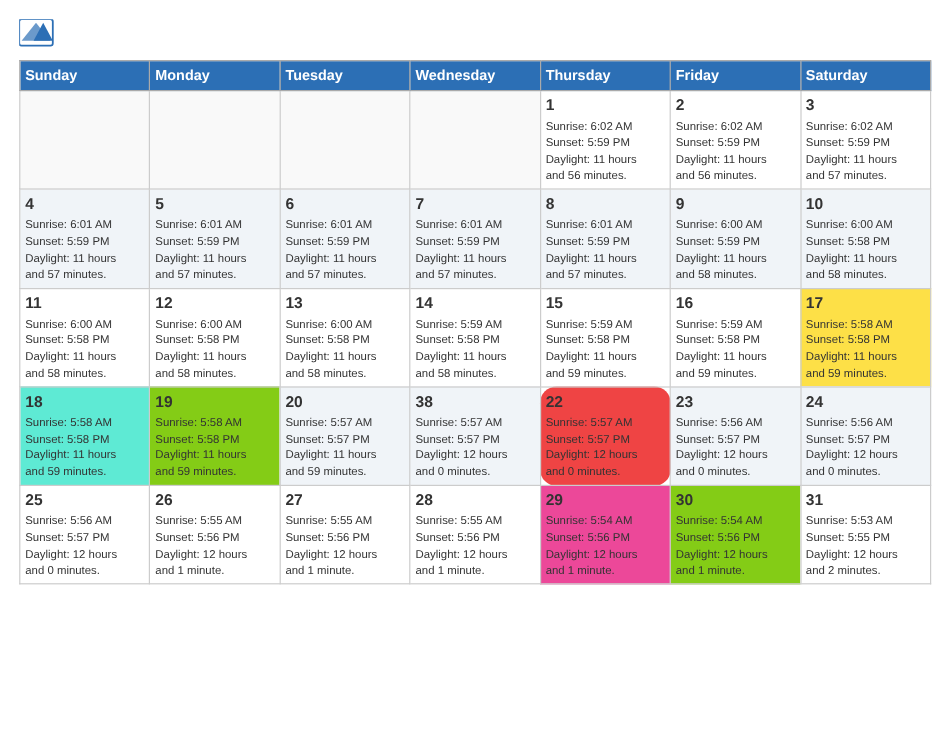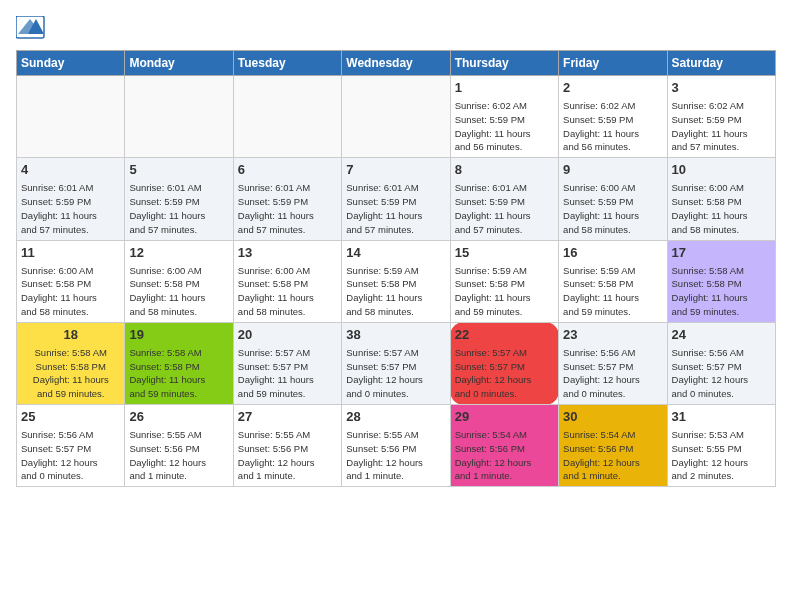--- a/index.html
+++ b/index.html
@@ -240,30 +240,30 @@
 Daylight: 11 hours
 and 59 minutes.</div>
         </td>
         <td style="background: rgb(255, 255, 255);">
           <span class="day-num">16</span>
           <div class="day-info" style="white-space: pre-line;">Sunrise: 5:59 AM
 Sunset: 5:58 PM
 Daylight: 11 hours
 and 59 minutes.</div>
         </td>
-        <td style="background: #c4b5fd;">
+        <td style="background: #fde047;">
           <span class="day-num">17</span>
           <div class="day-info" style="white-space: pre-line;">Sunrise: 5:58 AM
 Sunset: 5:58 PM
 Daylight: 11 hours
 and 59 minutes.</div>
         </td>
       </tr>
       <tr>
-        <td style="background: #fde047; text-align: center;">
+        <td style="background: #5eead4;">
           <span class="day-num">18</span>
           <div class="day-info" style="white-space: pre-line;">Sunrise: 5:58 AM
 Sunset: 5:58 PM
 Daylight: 11 hours
 and 59 minutes.</div>
         </td>
         <td style="background: #84cc16;">
           <span class="day-num">19</span>
           <div class="day-info" style="white-space: pre-line;">Sunrise: 5:58 AM
 Sunset: 5:58 PM
@@ -335,21 +335,21 @@
 Daylight: 12 hours
 and 1 minute.</div>
         </td>
         <td style="background: #ec4899;">
           <span class="day-num">29</span>
           <div class="day-info" style="white-space: pre-line;">Sunrise: 5:54 AM
 Sunset: 5:56 PM
 Daylight: 12 hours
 and 1 minute.</div>
         </td>
-        <td style="background: #eab308;">
+        <td style="background: #84cc16;">
           <span class="day-num">30</span>
           <div class="day-info" style="white-space: pre-line;">Sunrise: 5:54 AM
 Sunset: 5:56 PM
 Daylight: 12 hours
 and 1 minute.</div>
         </td>
         <td style="background: rgb(255, 255, 255);">
           <span class="day-num">31</span>
           <div class="day-info" style="white-space: pre-line;">Sunrise: 5:53 AM
 Sunset: 5:55 PM

